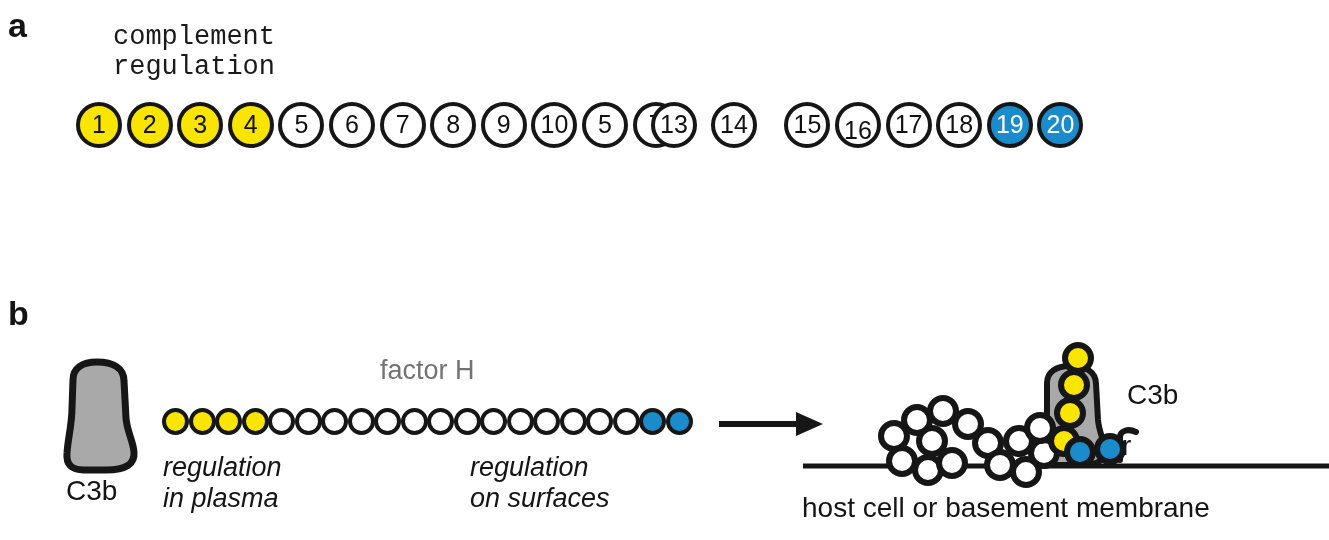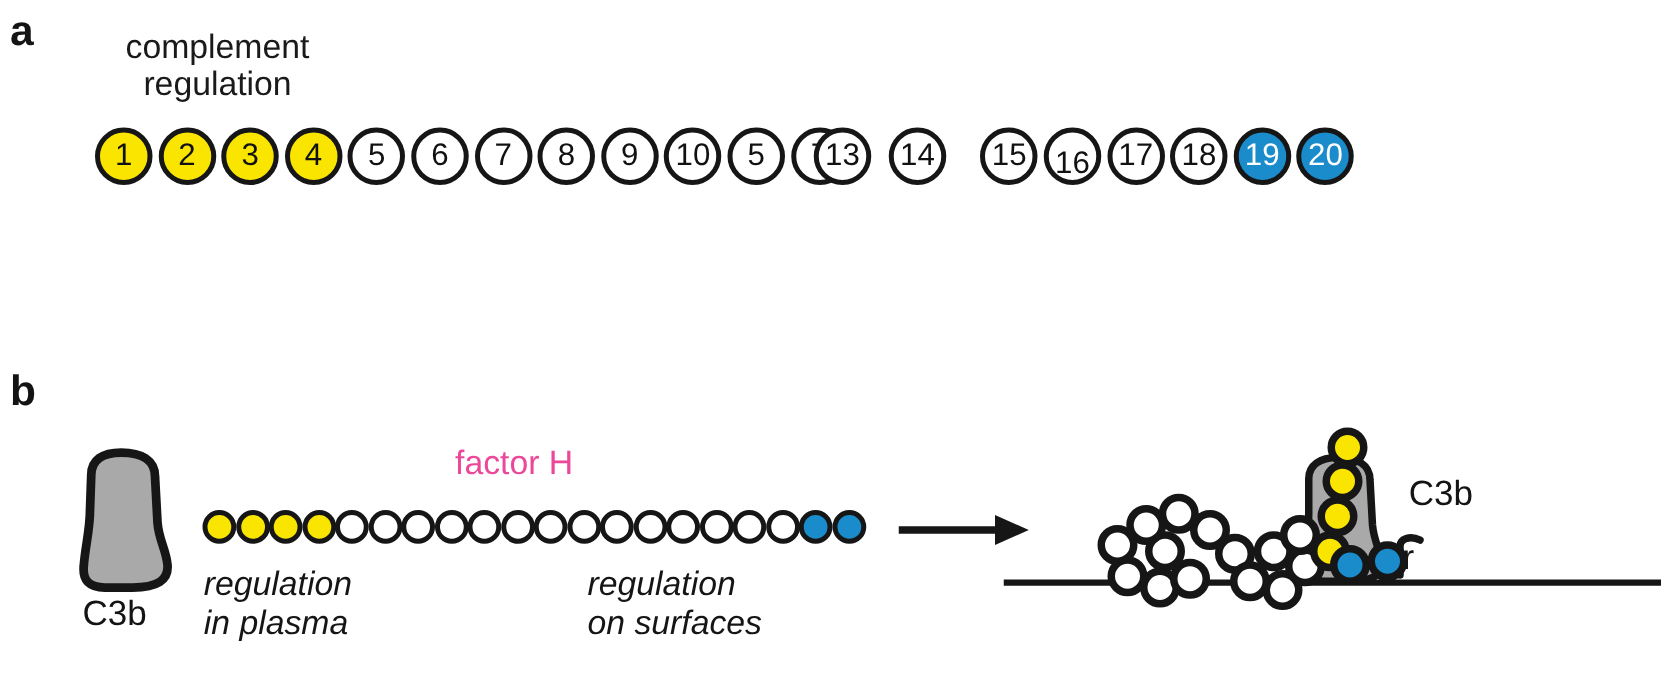--- a/index.html
+++ b/index.html
@@ -34,21 +34,21 @@
   #panel-b-label { left: 8px;  top: 296px; }
 
   .heading {
     position: absolute;
     font-size: 27px;
     line-height: 30px;
     text-align: center;
     color: #1a1a1a;
     white-space: pre-line;
   }
-  #heading-left  { left: 49px;  top: 22px;  width: 250px; }
+  #heading-left  { left: 69px;  top: 22px;  width: 250px; font-family: Liberation Mono, monospace; }
   #heading-right { left: 935px; top: 22px;  width: 250px; }
 
   
   #scr-row {
     position: absolute;
     left: 76px;
     top: 102px;
     height: 54px;
   }
   .scr {
@@ -67,25 +67,25 @@
     color: #111111;
     top: 0;
   }
   .scr.yellow { background: #F9E500; }
   .scr.blue   { background: #1B8CCB; color: #ffffff; }
   .scr .num { transform: translateY(-1px); }
 
   
   #factorH-title {
     position: absolute;
-    left: 364px;
+    left: 380px;
     top: 357px;
     font-size: 27px;
     line-height: 1;
-    color: #ec4899;
+    color: #737373;
   }
   #bead-row {
     position: absolute;
     left: 162px;
     top: 408px;
     height: 30px;
   }
   .bead {
     position: absolute;
     width: 27px;
@@ -260,20 +260,21 @@
 
   <div class="ital-cap" id="cap-surfaces">regulation
 on surfaces</div>
 
   <div id="c3b-left-label">C3b</div>
 
   <div id="c3b-right-label">C3b</div>
 
   <div id="cr-label">r</div>
 
+  <div id="membrane-caption">host cell or basement membrane</div>
 
   <svg class="overlay" viewBox="0 0 1329 540">
 
     <g>
       <path d="M 73 380
                C 73 368, 82 362, 97 362
                C 113 362, 124 368, 124 381
                L 126 418
                C 127 432, 133 440, 134 452
                C 135 464, 126 470, 106 470

